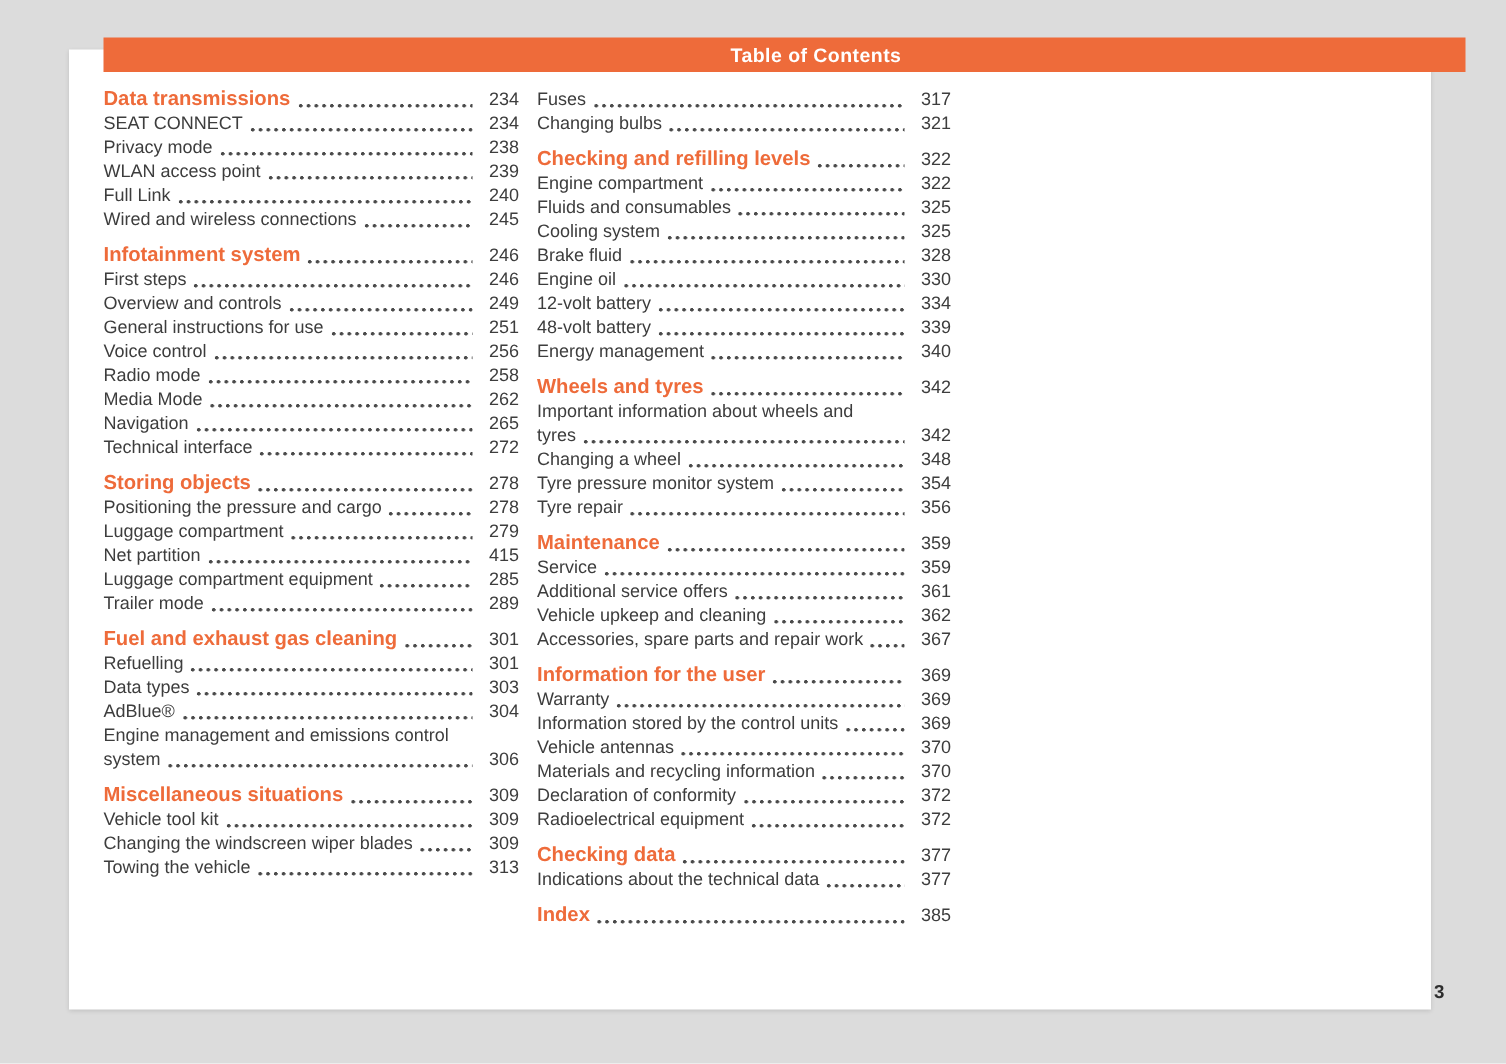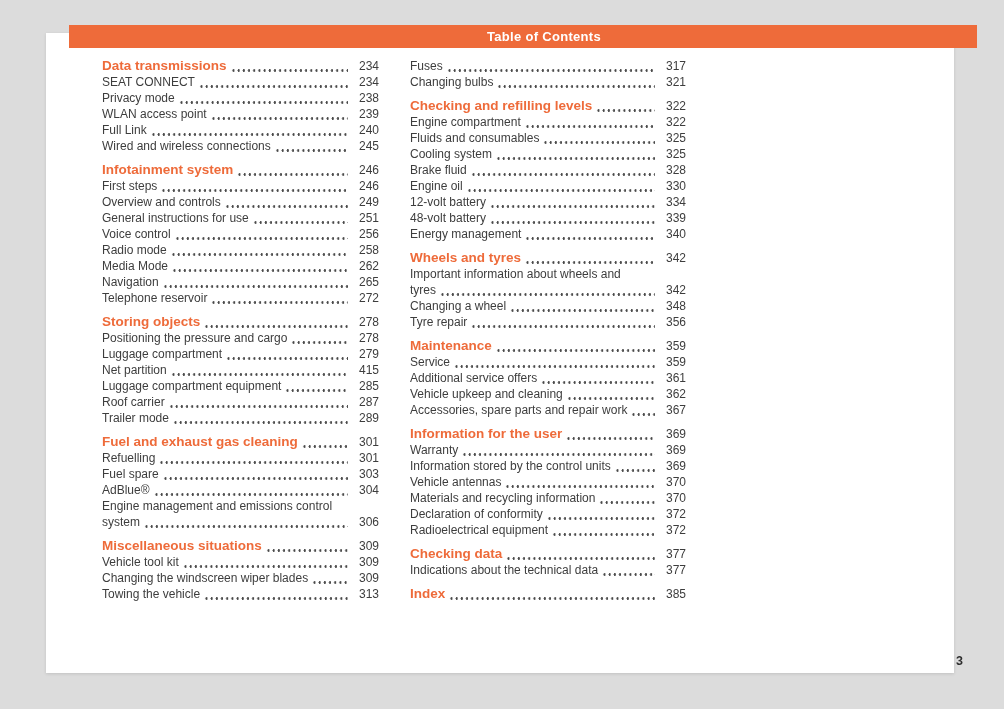--- a/index.html
+++ b/index.html
@@ -29,23 +29,22 @@
   .header-bar .title {
     color: #ffffff;
     font-size: 13px;
     font-weight: bold;
     letter-spacing: 0.3px;
   }
   .toc {
     position: absolute;
     left: 69px; top: 58px;
     display: flex;
-    gap: 31px;
+    gap: 12px;
     z-index: 2;
-    margin-left: 33px;
   }
   .col { display: block; }
   .col-left  { width: 277px; }
   .col-right { width: 276px; }
   .section + .section { margin-top: 8px; }
   .entry {
     display: flex;
     align-items: flex-end;
     font-size: 12px;
     color: #3d3d3d;
@@ -162,21 +161,21 @@
           <span class="label">Media Mode</span>
           <span class="dots"></span>
           <span class="pg">262</span>
         </div>
         <div class="entry">
           <span class="label">Navigation</span>
           <span class="dots"></span>
           <span class="pg">265</span>
         </div>
         <div class="entry">
-          <span class="label">Telephone reservoir</span>
+          <span class="label">Technical interface</span>
           <span class="dots"></span>
           <span class="pg">272</span>
         </div>
       </div>
       <div class="section">
         <div class="entry heading">
           <span class="label">Storing objects</span>
           <span class="dots"></span>
           <span class="pg">278</span>
         </div>
@@ -194,43 +193,38 @@
           <span class="label">Net partition</span>
           <span class="dots"></span>
           <span class="pg">415</span>
         </div>
         <div class="entry">
           <span class="label">Luggage compartment equipment</span>
           <span class="dots"></span>
           <span class="pg">285</span>
         </div>
         <div class="entry">
-          <span class="label">Roof carrier</span>
-          <span class="dots"></span>
-          <span class="pg">287</span>
-        </div>
-        <div class="entry">
           <span class="label">Trailer mode</span>
           <span class="dots"></span>
           <span class="pg">289</span>
         </div>
       </div>
       <div class="section">
         <div class="entry heading">
           <span class="label">Fuel and exhaust gas cleaning</span>
           <span class="dots"></span>
           <span class="pg">301</span>
         </div>
         <div class="entry">
           <span class="label">Refuelling</span>
           <span class="dots"></span>
           <span class="pg">301</span>
         </div>
         <div class="entry">
-          <span class="label">Fuel spare</span>
+          <span class="label">Data types</span>
           <span class="dots"></span>
           <span class="pg">303</span>
         </div>
         <div class="entry">
           <span class="label">AdBlue®</span>
           <span class="dots"></span>
           <span class="pg">304</span>
         </div>
         <div class="entry">
           <span class="label">Engine management and emissions control</span>
@@ -335,20 +329,25 @@
         </div>
         <div class="entry">
           <span class="label">tyres</span>
           <span class="dots"></span>
           <span class="pg">342</span>
         </div>
         <div class="entry">
           <span class="label">Changing a wheel</span>
           <span class="dots"></span>
           <span class="pg">348</span>
+        </div>
+        <div class="entry">
+          <span class="label">Tyre pressure monitor system</span>
+          <span class="dots"></span>
+          <span class="pg">354</span>
         </div>
         <div class="entry">
           <span class="label">Tyre repair</span>
           <span class="dots"></span>
           <span class="pg">356</span>
         </div>
       </div>
       <div class="section">
         <div class="entry heading">
           <span class="label">Maintenance</span>

